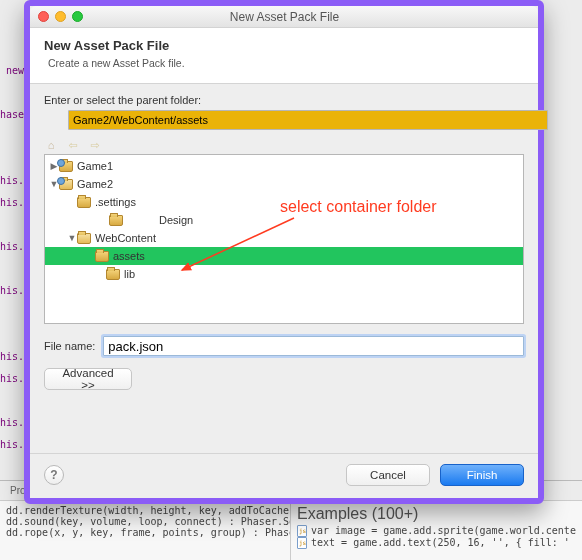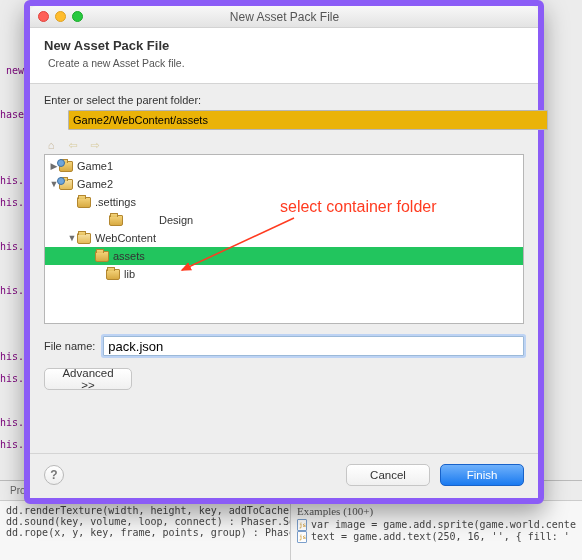--- a/index.html
+++ b/index.html
@@ -57,22 +57,22 @@
   .bg-bottom .panel-split > div {
     padding: 4px 6px;
     overflow: hidden;
     white-space: nowrap;
   }
   .bg-bottom .panel-split > div:first-child {
     flex: 0 0 50%;
     border-right: 1px solid #ccc;
   }
   .bg-bottom .ex-head {
-    font-family: Liberation Serif, serif;
-    font-size: 11px; color: #555;
+    font-family: Liberation Sans, sans-serif;
+    font-size: 16px; color: #555;
     margin-bottom: 2px;
   }
   .doc-icon {
     display: inline-block;
     width: 10px; height: 12px;
     background: #fff;
     border: 1px solid #7a9ecb;
     border-radius: 1px;
     margin-right: 4px;
     vertical-align: middle;

